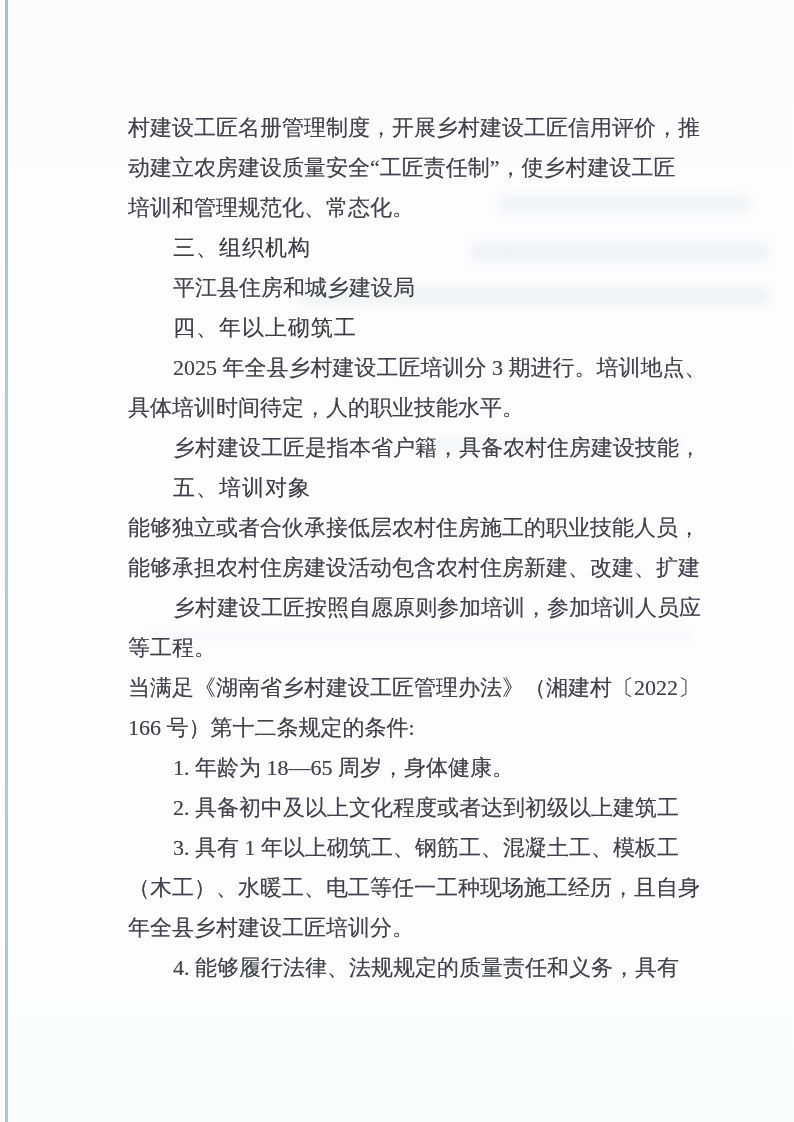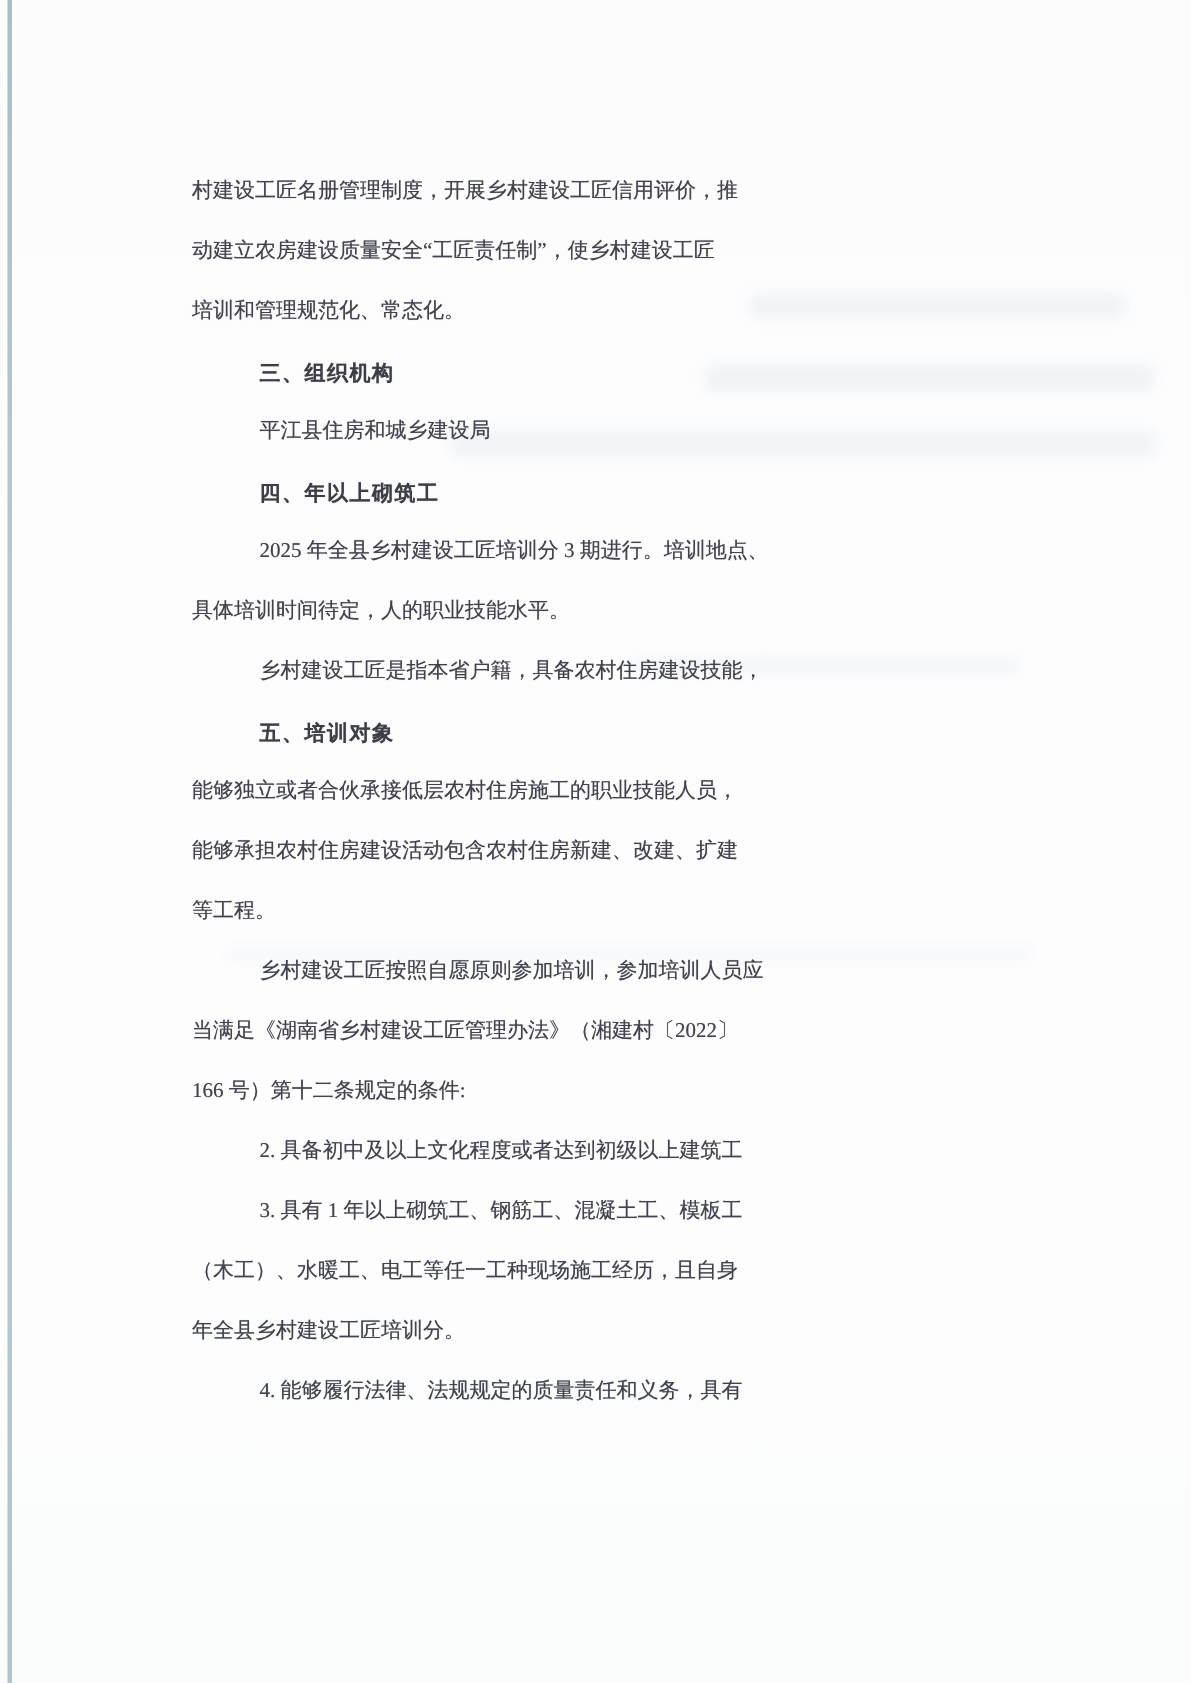--- a/index.html
+++ b/index.html
@@ -30,33 +30,33 @@
   }
   .text-block {
     position: absolute;
     left: 128px;
     top: 108px;
     width: 575px;
   }
   .line {
     height: 40px;
     line-height: 40px;
-    font-size: 14px;
+    font-size: 22px;
     color: #41424b;
     white-space: nowrap;
     letter-spacing: 0px;
     text-shadow: 0 0 0.5px rgba(65, 66, 75, 0.55);
     font-family: "Liberation Serif", "DejaVu Serif", serif;
   }
   .line.indent {
     padding-left: 45px;
   }
   .line.heading {
     font-family: "Liberation Sans", "DejaVu Sans", sans-serif;
-    font-weight: bold;
+    font-weight: normal;
     color: #3c3d45;
     letter-spacing: 1px;
   }
   .smudge {
     position: absolute;
     background: rgba(140, 155, 170, 0.10);
     filter: blur(4px);
     border-radius: 6px;
     pointer-events: none;
   }
@@ -86,24 +86,25 @@
       <div class="line">培训和管理规范化、常态化。</div>
       <div class="line heading indent">三、组织机构</div>
       <div class="line indent">平江县住房和城乡建设局</div>
       <div class="line heading indent">四、年以上砌筑工</div>
       <div class="line indent">2025 年全县乡村建设工匠培训分 3 期进行。培训地点、</div>
       <div class="line">具体培训时间待定，人的职业技能水平。</div>
       <div class="line indent">乡村建设工匠是指本省户籍，具备农村住房建设技能，</div>
       <div class="line heading indent">五、培训对象</div>
       <div class="line">能够独立或者合伙承接低层农村住房施工的职业技能人员，</div>
       <div class="line">能够承担农村住房建设活动包含农村住房新建、改建、扩建</div>
+      <div class="line indent">乡村建设工匠按照自愿原则参加培训，参加培训人员应</div>
       <div class="line">等工程。</div>
-      <div class="line indent">乡村建设工匠按照自愿原则参加培训，参加培训人员应</div>
       <div class="line">当满足《湖南省乡村建设工匠管理办法》（湘建村〔2022〕</div>
       <div class="line">166 号）第十二条规定的条件:</div>
+      <div class="line indent">1. 年龄为 18—65 周岁，身体健康。</div>
       <div class="line indent">2. 具备初中及以上文化程度或者达到初级以上建筑工</div>
       <div class="line indent">3. 具有 1 年以上砌筑工、钢筋工、混凝土工、模板工</div>
       <div class="line">（木工）、水暖工、电工等任一工种现场施工经历，且自身</div>
       <div class="line">年全县乡村建设工匠培训分。</div>
       <div class="line indent">4. 能够履行法律、法规规定的质量责任和义务，具有</div>
     </div>
 
 </div>
 
 </body></html>

